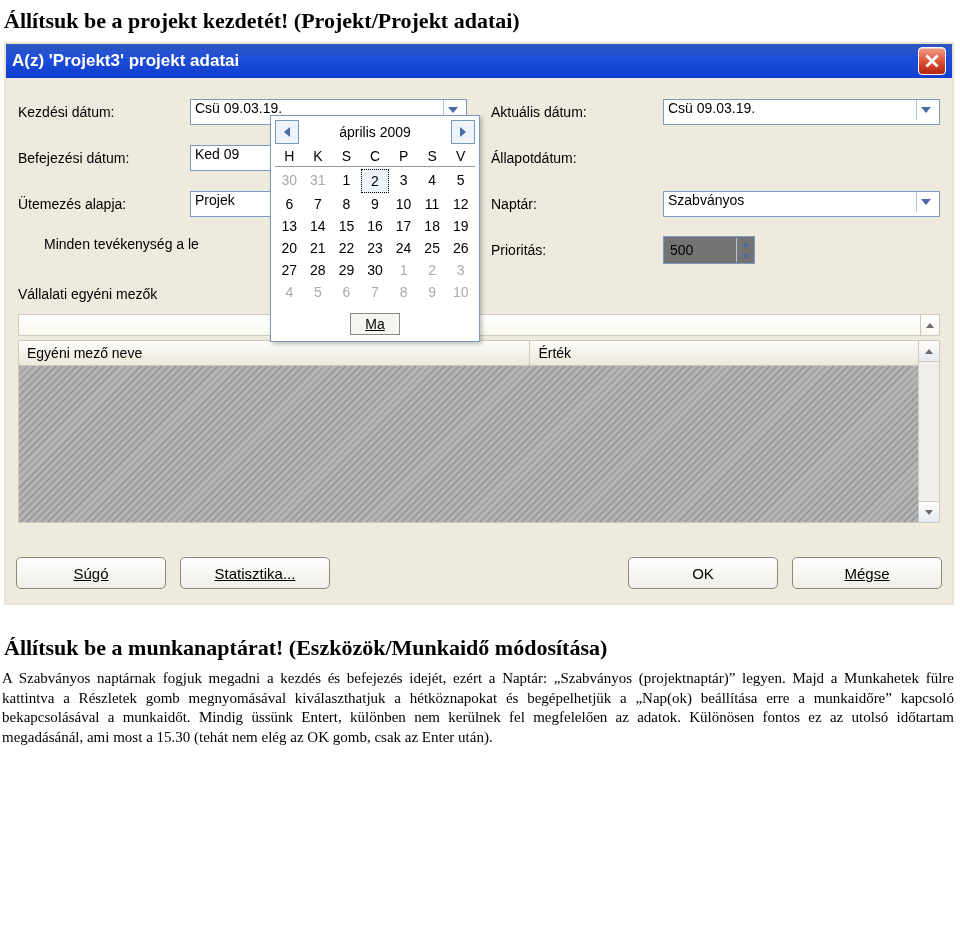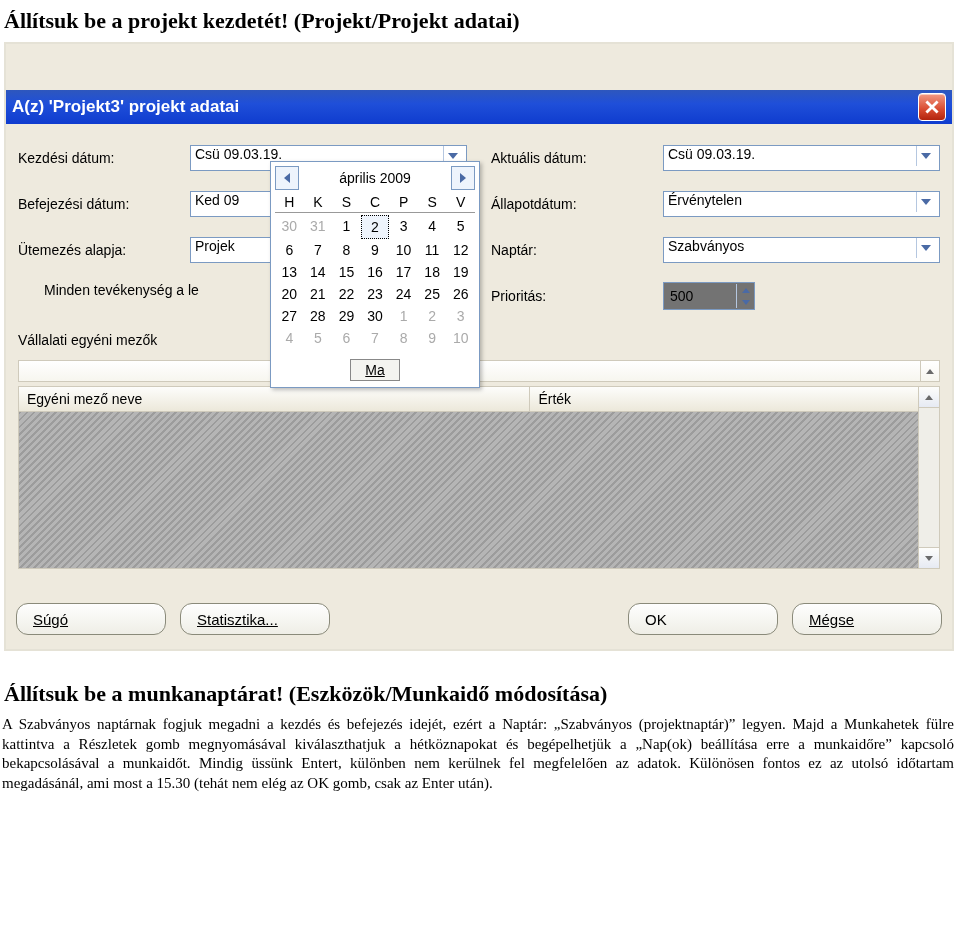--- a/index.html
+++ b/index.html
@@ -31,21 +31,20 @@
   .titlebar {
     height: 34px;
     background: linear-gradient(to bottom, #2e57bd 0%, #1f4fd9 40%, #0f3ccf 100%);
     display: flex;
     align-items: center;
     padding: 0 6px;
     color: #fff;
     font-family: Tahoma, Verdana, sans-serif;
     font-size: 17px;
     font-weight: bold;
-    margin-top: 46px;
   }
   .titlebar .title-text { flex: 1; }
   .close-btn {
     width: 26px; height: 26px;
     background: linear-gradient(to bottom, #f29a84, #d84a2f 60%, #b2240e);
     border: 1px solid #fff;
     border-radius: 4px;
     display: flex; align-items: center; justify-content: center;
     box-shadow: inset 0 1px 0 #ffffff80;
   }
@@ -197,25 +196,25 @@
     display:flex;
     padding: 26px 10px 14px 10px;
     gap: 14px;
     font-family: Tahoma, Verdana, sans-serif;
   }
   .btnrow .spacer { flex: 1; }
   .winbtn {
     min-width: 116px;
     height: 30px;
     border: 1px solid #8a8a7a;
-    border-radius: 12px;
+    border-radius: 5px;
     background: linear-gradient(to bottom, #fefefe, #efeee6);
     font-size: 15px;
     padding: 0 16px;
-    display:flex; align-items:center; justify-content:flex-start;
+    display:flex; align-items:center; justify-content:center;
   }
   .winbtn .ul { text-decoration: underline; }
 </style>
 </head>
 <body>
 
 <div class="doc-heading">Állítsuk be a projekt kezdetét! (Projekt/Projekt adatai)</div>
 
 <div class="dialog">
   <div class="titlebar">
@@ -273,28 +272,20 @@
             <span class="val">Csü 09.03.19.</span>
             <span class="arrow">
                 <svg viewBox="0 0 10 6">
                   <path d="M0 0 L5 6 L10 0 Z" fill="#4a6aa5"></path>
                 </svg>
               </span>
           </div>
         </div>
         <div class="fld">
           <label>Állapotdátum:</label>
-          <div class="combo">
-            <span class="val">Érvénytelen</span>
-            <span class="arrow">
-                <svg viewBox="0 0 10 6">
-                  <path d="M0 0 L5 6 L10 0 Z" fill="#4a6aa5"></path>
-                </svg>
-              </span>
-          </div>
         </div>
         <div class="fld">
           <label>Naptár:</label>
           <div class="combo">
             <span class="val">Szabványos</span>
             <span class="arrow">
                 <svg viewBox="0 0 10 6">
                   <path d="M0 0 L5 6 L10 0 Z" fill="#4a6aa5"></path>
                 </svg>
               </span>

